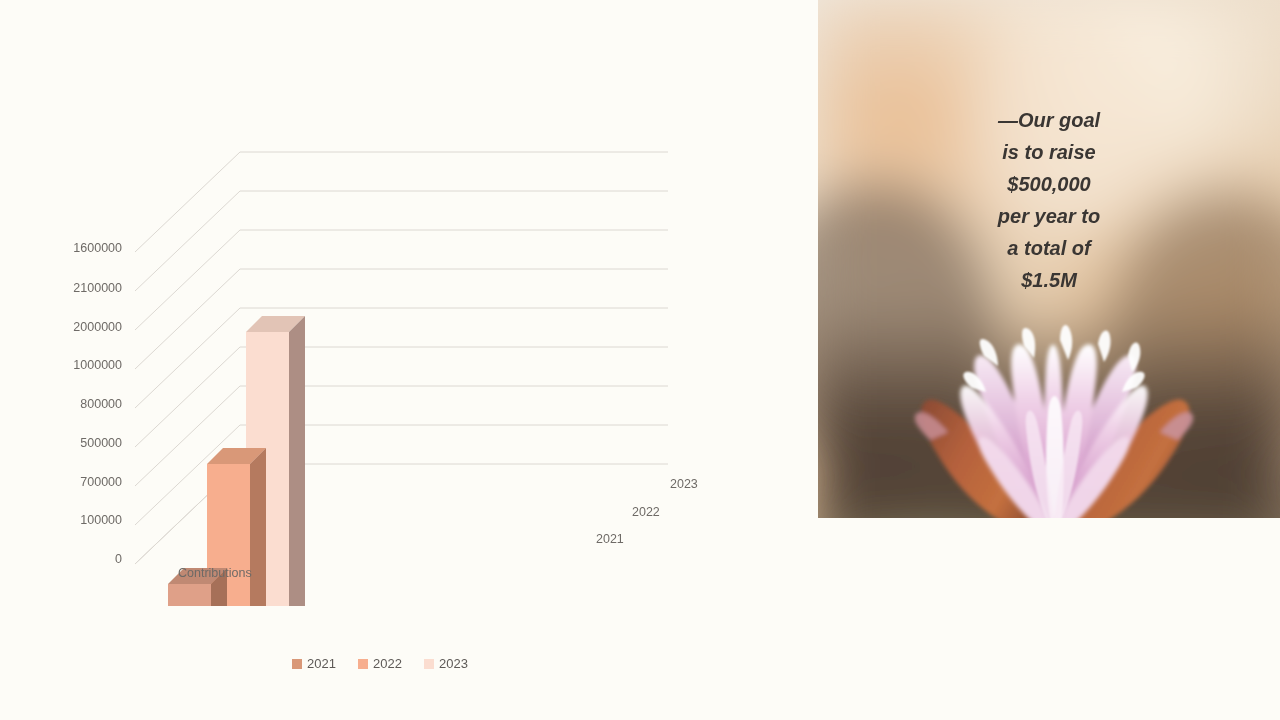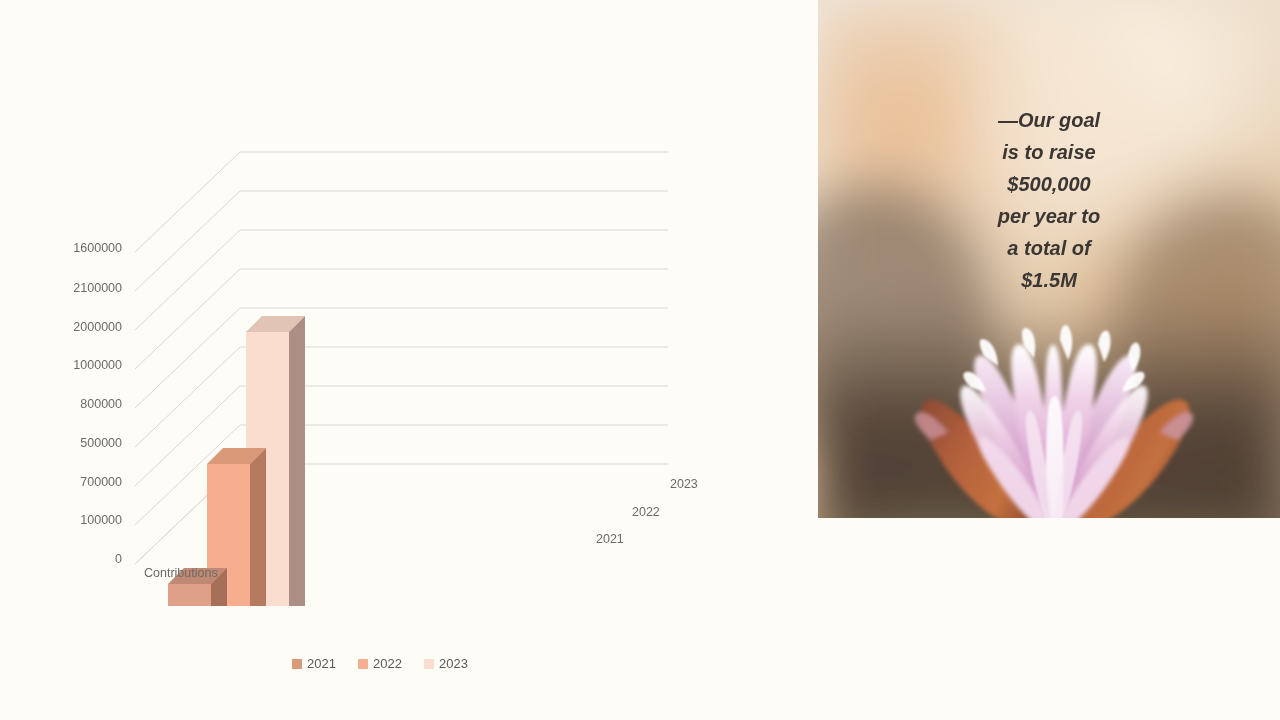--- a/index.html
+++ b/index.html
@@ -39,21 +39,21 @@
   }
   #ylabels{position:absolute;left:0;top:0;width:122px;height:470px;}
   .ytick span{position:absolute;right:0;white-space:nowrap;}
 
   
   .depth-label{
     position:absolute;font-size:12.5px;color:#6E6A66;white-space:nowrap;
   }
   
   #cat-label{
-    position:absolute;font-size:12.5px;color:#6E6A66;white-space:nowrap;
+    position:absolute;font-size:12.5px;color:#6E6A66;white-space:nowrap;margin-left:34px;
   }
 
   
   #legend{
     position:absolute;left:0;top:520px;width:760px;
     display:flex;justify-content:center;align-items:center;gap:22px;
   }
   .legend-item{display:flex;align-items:center;gap:5px;}
   .legend-swatch{width:10px;height:10px;display:inline-block;}
   .legend-text{font-size:13px;color:#5E5A57;}

